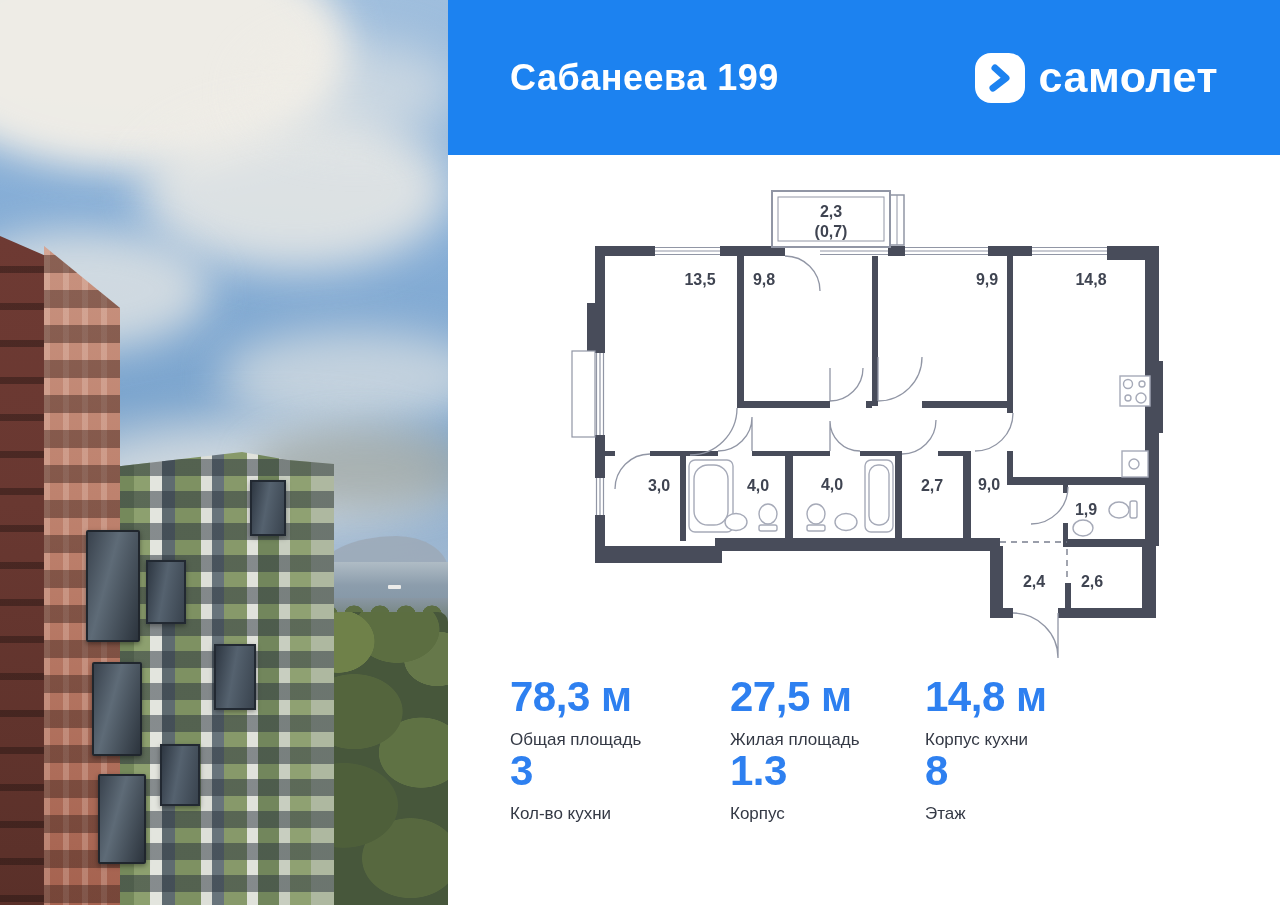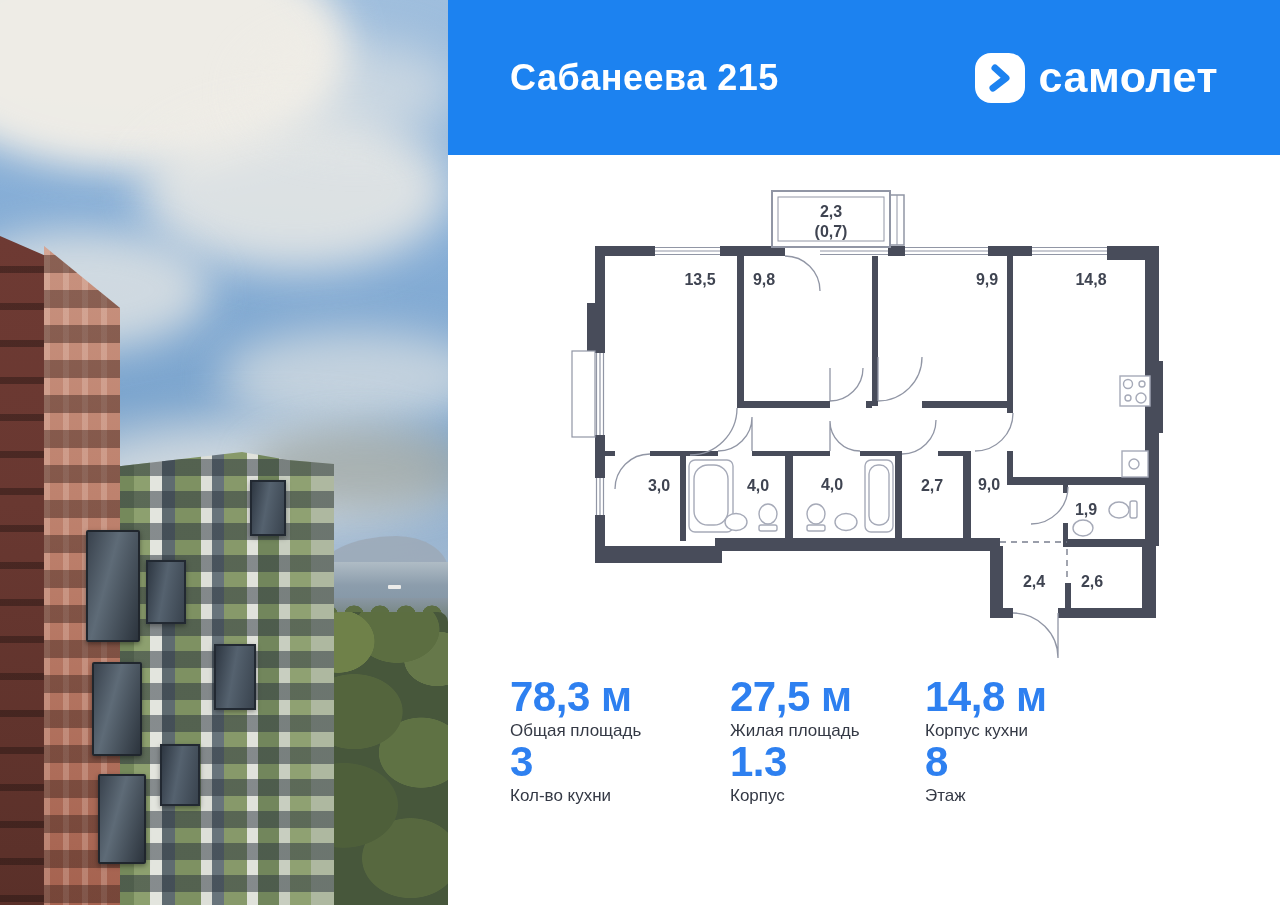--- a/index.html
+++ b/index.html
@@ -75,21 +75,21 @@
 
   
   .panel { position:absolute; left:448px; top:155px; width:956px; height:750px; background:#fff; }
   .plan { position:absolute; left:122px; top:28px; width:600px; height:500px; pointer-events:none; }
   .plan text { font-family:"Liberation Sans",sans-serif; font-size:16px; font-weight:600;
                fill:#3F4451; text-anchor:middle; }
 
   .stats { position:absolute; left:62px; top:521px; width:720px;
            display:grid; grid-template-columns:220px 195px 250px; }
   .stat-value { color:#2E80F0; font-size:42px; font-weight:bold; letter-spacing:-.5px; line-height:1; }
-  .stat-label { color:#343945; font-size:17px; margin-top:3px; }
+  .stat-label { color:#343945; font-size:17px; margin-top:12px; }
 </style>
 </head>
 <body>
 
 <div class="page">
 
   <div class="photo">
     <div class="sky"></div>
     <div class="cloud c1"></div>
     <div class="cloud c2"></div>
@@ -110,21 +110,21 @@
     <div class="gbalc gb3"></div>
     <div class="gbalc gb4"></div>
     <div class="rdark"></div>
     <div class="rlight"></div>
     <div class="rbalc rb1"></div>
     <div class="rbalc rb2"></div>
     <div class="rbalc rb3"></div>
   </div>
 
   <div class="header">
-    <div class="title">Сабанеева 215</div>
+    <div class="title">Сабанеева 199</div>
     <div class="logo">
       <div class="logo-mark">
         <svg width="30" height="30" viewBox="0 0 30 30">
           <path d="M10 5 L21 15 L8 25" fill="none" stroke="#1C82F0" stroke-width="7" stroke-linecap="round" stroke-linejoin="round"></path>
         </svg>
       </div>
       <div class="logo-text">самолет</div>
     </div>
   </div>
 

